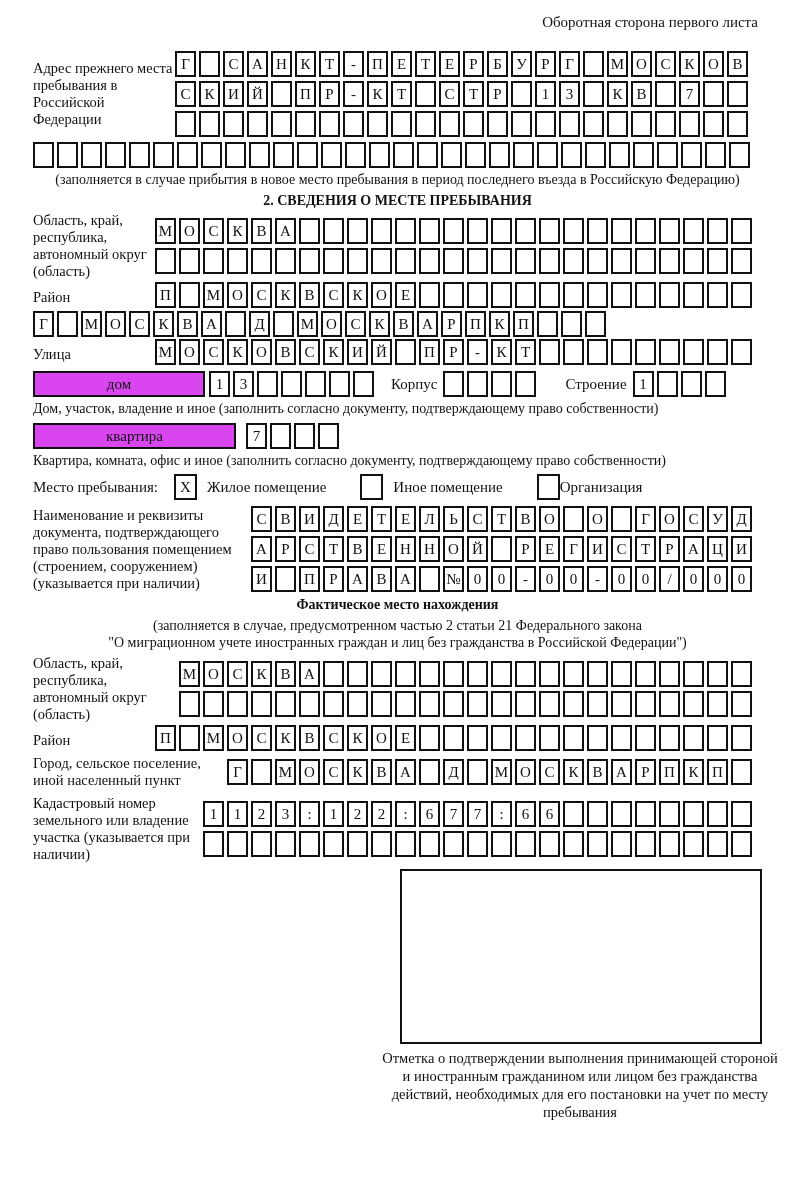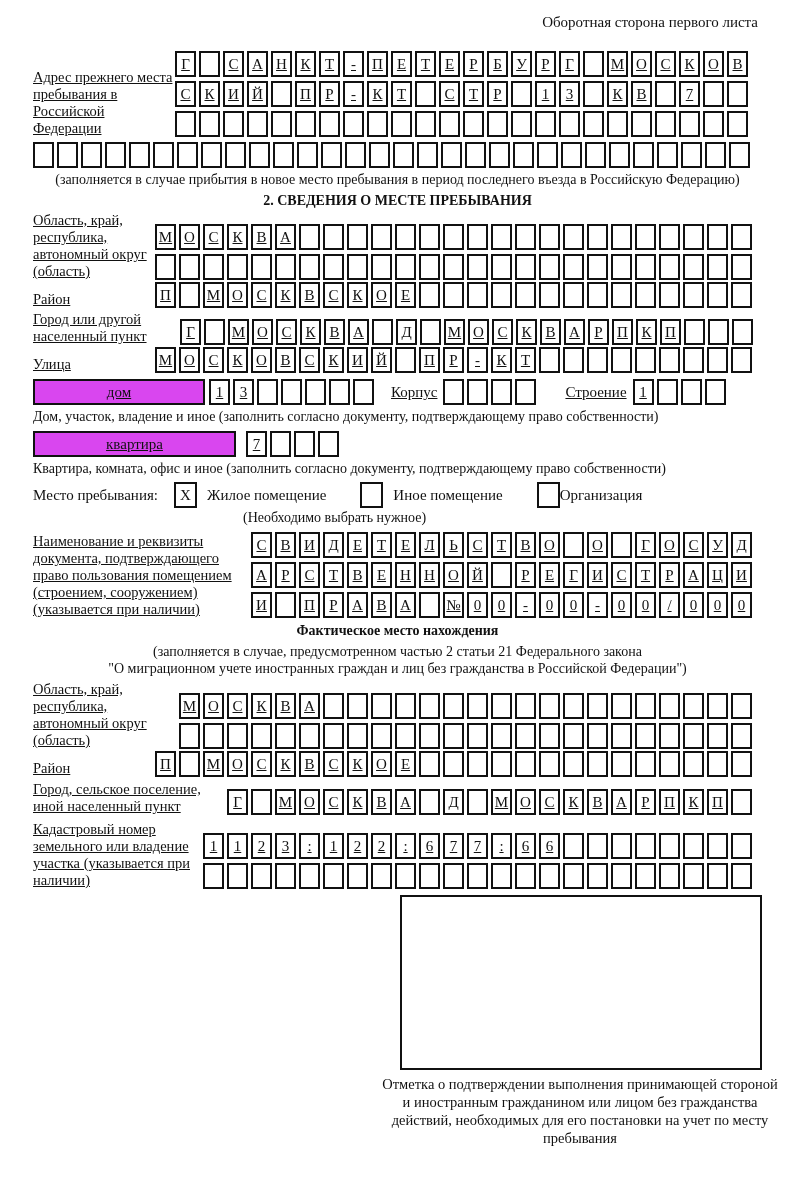--- a/index.html
+++ b/index.html
@@ -1,20 +1,20 @@
 <!DOCTYPE html>
 <html><head>
 <meta charset="utf-8">
 <style>
   html,body{margin:0;padding:0;background:#fff;}
   body{width:800px;height:1180px;overflow:hidden;color:#111;
        font-family:"Liberation Serif","DejaVu Serif",serif;}
   .page{box-sizing:border-box;width:800px;height:1180px;padding:14px 38px 8px 33px;}
   .side-note{font-size:15px;text-align:right;padding-right:4px;margin-bottom:20px;}
-  .blk{display:flex;align-items:flex-end;text-decoration:underline;}
+  .blk{display:flex;align-items:center;}
   .lbl{font-size:14.5px;line-height:17px;flex:0 0 auto;}
   .lbl.pad{padding-top:4px;}
   .w142{width:142px}.w122{width:122px}.w147{width:147px}.w218{width:218px}
   .w146{width:146px}.w194{width:194px}.w170{width:170px}
   .rows{display:flex;flex-direction:column;gap:4px;}
   .bxrow{display:flex;}
   .bx{flex:0 0 auto;width:17px;height:22px;border:2px solid #111;margin-right:3px;
       display:flex;align-items:center;justify-content:center;font-size:15px;line-height:1;background:#fff;}
   .wcell{box-sizing:content-box;border:2px solid #111;height:22px;display:flex;align-items:center;
          justify-content:center;font-size:15px;background:#d946ef;flex:0 0 auto;}
@@ -243,21 +243,20 @@
         <span class="bx"></span>
         <span class="bx"></span>
         <span class="bx"></span>
         <span class="bx"></span>
         <span class="bx"></span>
         <span class="bx"></span>
       </div>
   </div>
 
   <div class="blk mt3">
-    <div class="lbl w147">Город или другой населенный пункт</div>
     <div class="bxrow">
         <span class="bx">Г</span>
         <span class="bx"></span>
         <span class="bx">М</span>
         <span class="bx">О</span>
         <span class="bx">С</span>
         <span class="bx">К</span>
         <span class="bx">В</span>
         <span class="bx">А</span>
         <span class="bx"></span>
@@ -357,21 +356,20 @@
     <span style="margin-left:10px;">Жилое помещение</span>
     <span class="cbx" style="margin-left:34px;">
         <span></span>
       </span>
     <span style="margin-left:10px;">Иное помещение</span>
     <span class="cbx" style="margin-left:34px;">
         <span></span>
       </span>
     <span style="text-align:center;">Организация</span>
   </div>
-  <div class="hint">(Необходимо выбрать нужное)</div>
 
   <div class="blk mt6">
     <div class="lbl w218">Наименование и реквизиты документа, подтверждающего право пользования помещением (строением, сооружением) (указывается при наличии)</div>
     <div class="rows">
       <div class="bxrow">
           <span class="bx">С</span>
           <span class="bx">В</span>
           <span class="bx">И</span>
           <span class="bx">Д</span>
           <span class="bx">Е</span>

